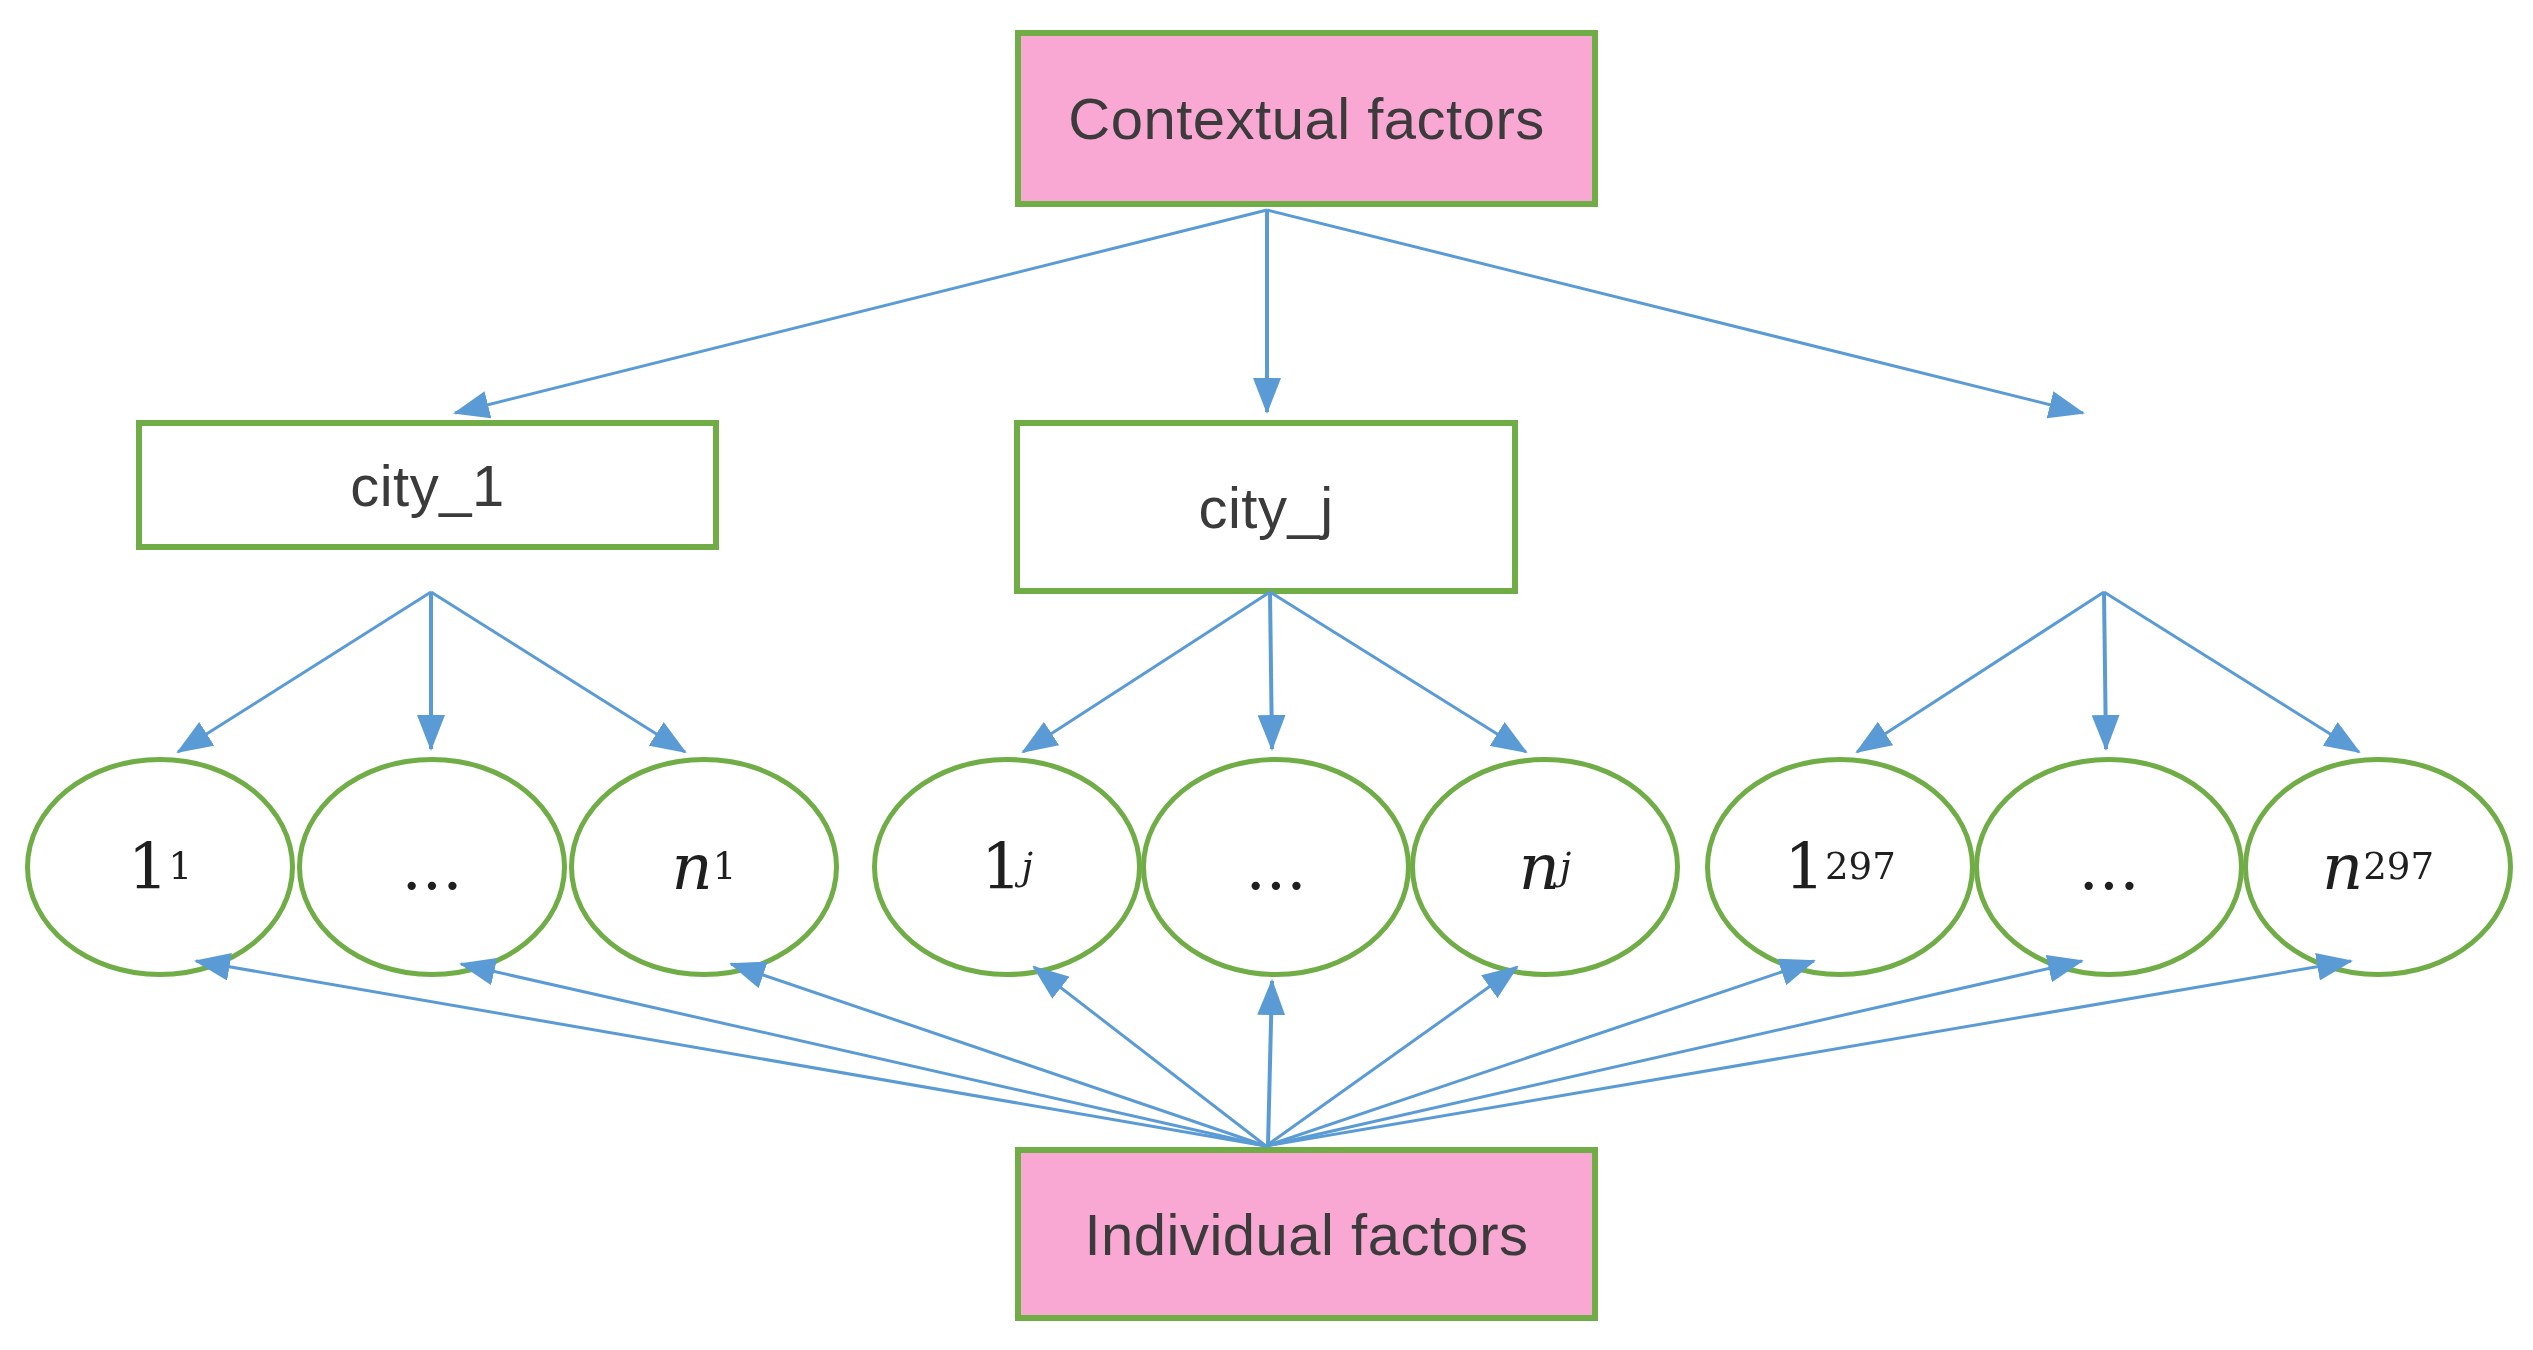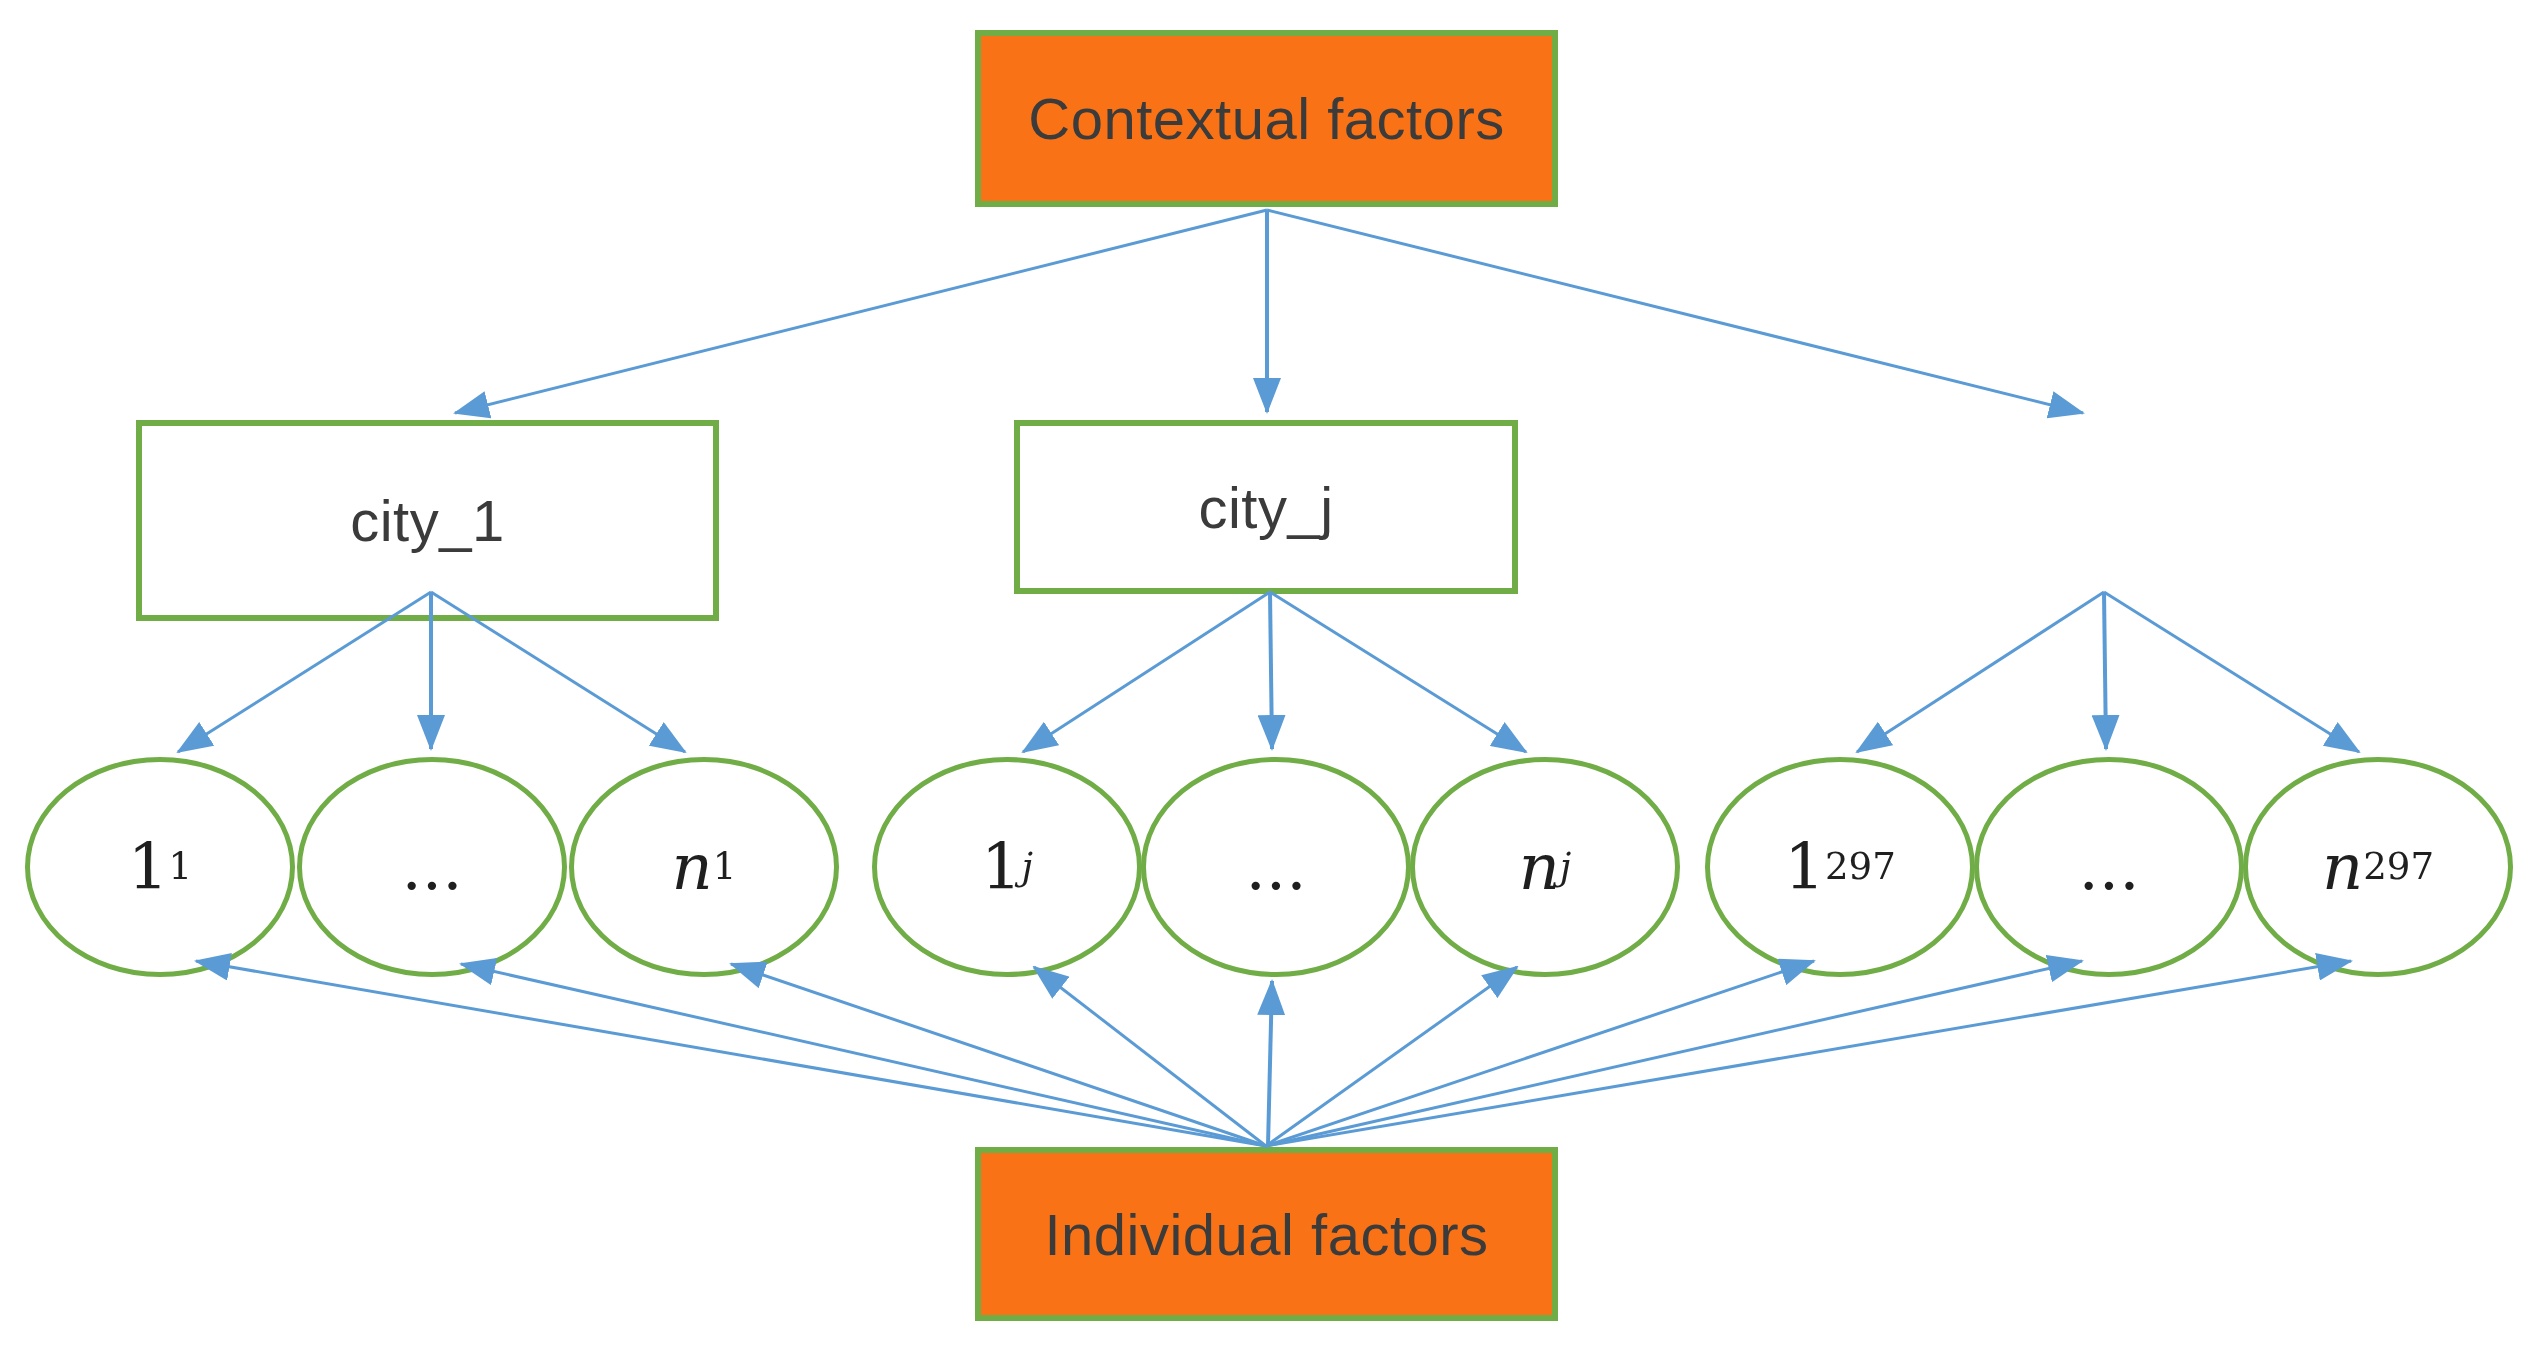--- a/index.html
+++ b/index.html
@@ -29,25 +29,25 @@
     box-sizing: border-box;
     border: 6px solid #70AD47;
     display: flex;
     align-items: center;
     justify-content: center;
     color: #3B3B3B;
     font-size: 58px;
     letter-spacing: 0.5px;
     z-index: 2;
   }
-  .box.tinted { background: #f97316; }
+  .box.tinted { background: #f9a8d4; margin-left: 40px; }
   .box.plain  { background: #FFFFFF; }
 
   .box.top-box    { left: 975px;  top: 30px;   width: 583px; height: 177px; }
-  .box.city-1     { left: 136px;  top: 420px;  width: 583px; height: 201px; align-items: center; }
+  .box.city-1     { left: 136px;  top: 420px;  width: 583px; height: 130px; align-items: center; }
   .box.city-j     { left: 1014px;  top: 420px;  width: 504px; height: 174px; }
   .box.city-297   { left: 1812px; top: 420px;  width: 583px; height: 174px; }
   .box.bottom-box { left: 975px;  top: 1147px; width: 583px; height: 174px; }
 
   .unit-circle {
     position: absolute;
     box-sizing: border-box;
     top: 757px;
     width: 270px;
     height: 220px;

